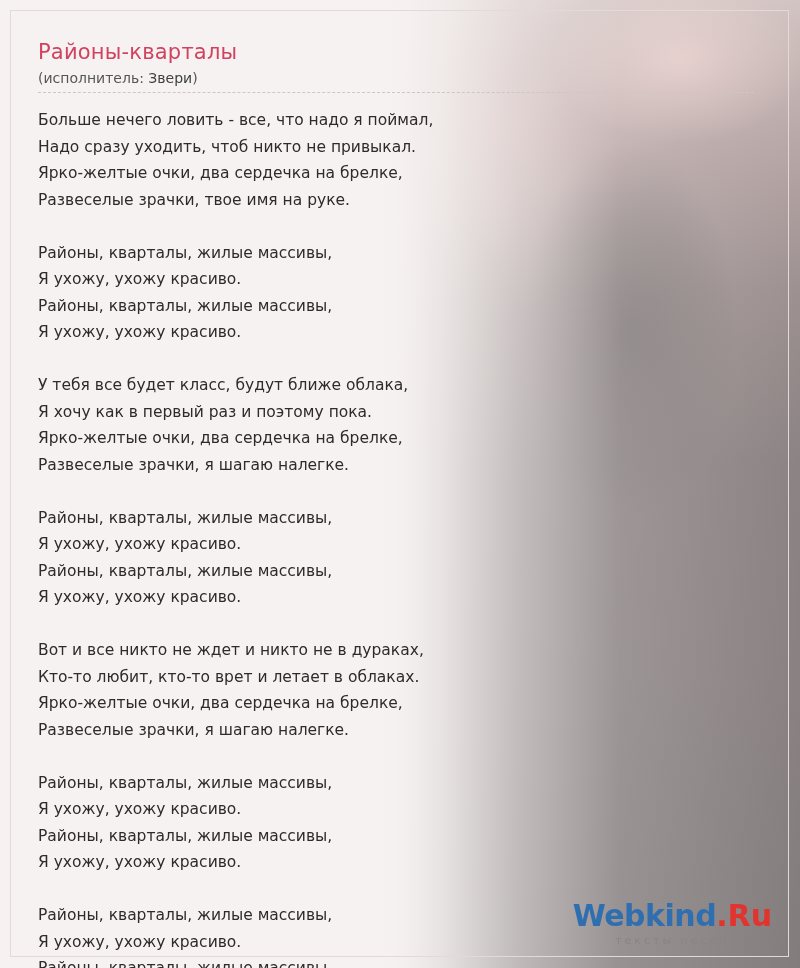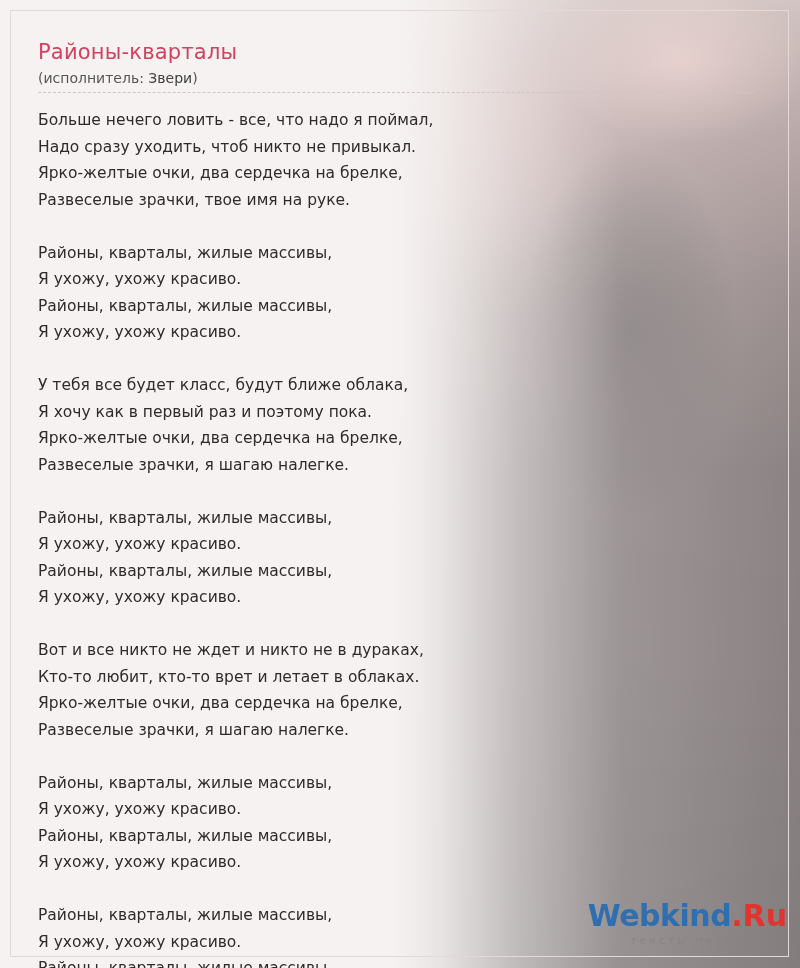--- a/index.html
+++ b/index.html
@@ -100,21 +100,21 @@
   .lyrics {
     font-size: 15.5px;
     line-height: 26.5px;
     color: #2e2b2a;
     white-space: pre-wrap;
     margin: 0;
     font-family: "DejaVu Sans", sans-serif;
   }
   .logo-wrap {
     position: absolute;
-    right: 13px;
+    right: 28px;
     bottom: 22px;
     text-align: center;
     line-height: 1;
   }
   .logo-main {
     font-family: "DejaVu Sans", sans-serif;
     font-size: 30px;
     font-weight: bold;
     color: #2f6fb0;
     letter-spacing: -0.5px;

